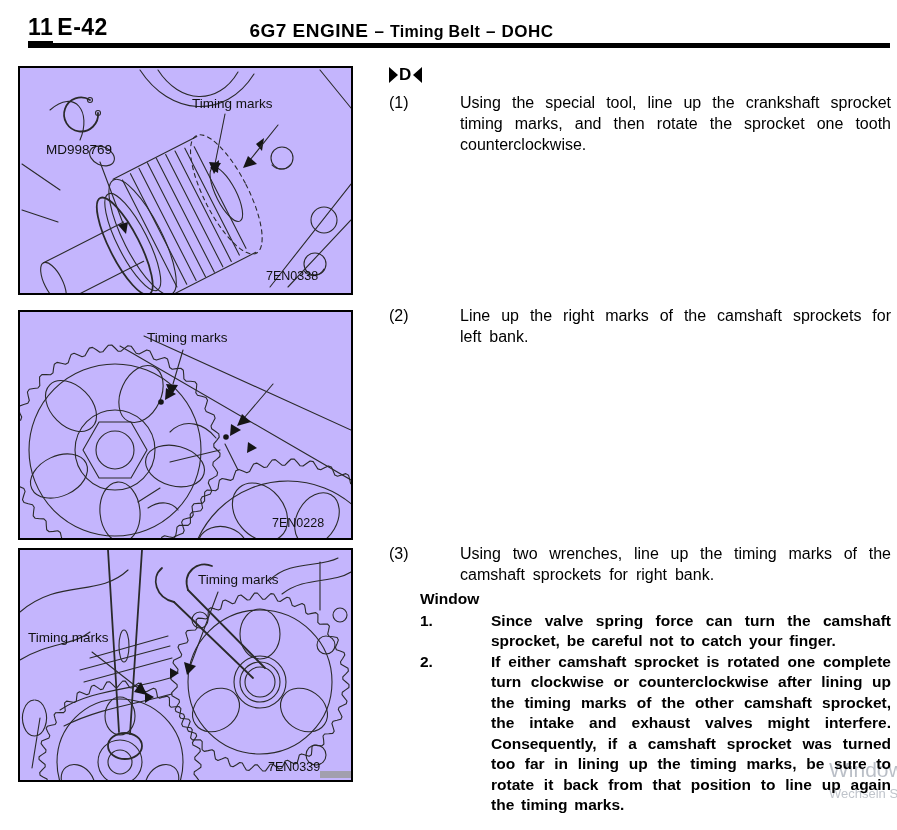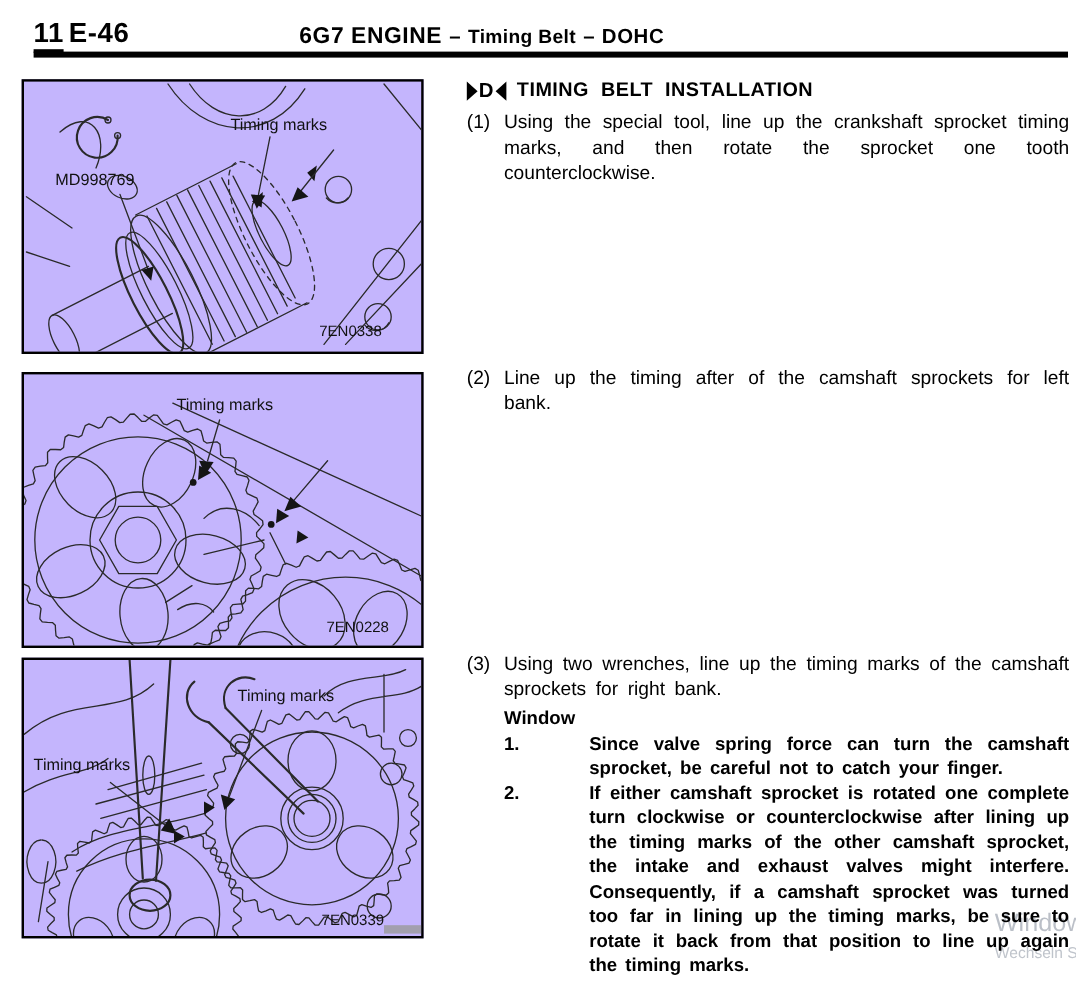--- a/index.html
+++ b/index.html
@@ -39,21 +39,21 @@
   .sec-head{position:absolute;left:0;top:0;display:flex;align-items:center;
             font-weight:700;font-size:16.5px;letter-spacing:.4px;word-spacing:5px;white-space:nowrap;}
   .sec-icon{display:inline-flex;align-items:center;margin-right:9px;}
   .tri{width:0;height:0;border-top:8px solid transparent;border-bottom:8px solid transparent;}
   .tri-r{border-left:9px solid #000;}
   .tri-l{border-right:9px solid #000;}
   .sec-icon .d{font-size:17px;font-weight:800;line-height:1;margin:0 1px;}
 
   .step{position:absolute;left:0;width:502px;display:flex;font-size:16px;line-height:21px;}
   .step .n{flex:0 0 31px;}
-  .step .t{flex:1;text-align:justify;word-spacing:3.5px;}
+  .step .t{flex:1;text-align:justify;word-spacing:3.5px;margin-left:40px;}
   #step1{top:26px;}
   #step2{top:239px;}
   #step3{top:477px;}
 
   .caution{position:absolute;left:31px;top:523px;width:471px;font-weight:700;
            font-size:15.5px;line-height:20.5px;}
   .caution-title{margin:0 0 1px 0;}
   .citem{display:flex;}
   .citem .n{flex:0 0 26px;}
   .citem .t{flex:1;text-align:justify;word-spacing:2.5px;margin-left:45px;}
@@ -62,21 +62,21 @@
   .watermark{position:absolute;left:829px;top:758px;z-index:0;color:#aab0ba;}
   .wm1{font-size:21px;font-weight:400;white-space:nowrap;opacity:.8;}
   .wm2{font-size:13px;margin-top:4px;white-space:nowrap;color:#b9bec6;opacity:.9;}
 </style>
 </head>
 <body>
 
 <div class="page">
 
   <div class="page-code">
-    <span class="grp">11</span><span class="rest">E-46</span>
+    <span class="grp">11</span><span class="rest">E-42</span>
   </div>
   <div class="doc-title">
     <span class="t-eng">6G7 ENGINE</span><span class="t-sep">–</span><span class="t-belt">Timing Belt</span><span class="t-sep">–</span><span class="t-type">DOHC</span>
   </div>
   <div class="head-rule"></div>
 
   <div class="figure" id="fig1">
     <svg viewBox="0 0 331 225">
 
       <path class="ln" d="M30,42 C55,20 72,44 60,72 M2,96 L40,122 M2,142 L38,154"></path>
@@ -222,31 +222,30 @@
     </svg>
   </div>
 
   <div class="content">
     <div class="sec-head">
       <span class="sec-icon">
         <span class="tri tri-r"></span>
         <span class="d">D</span>
         <span class="tri tri-l"></span>
       </span>
-      <span>TIMING BELT INSTALLATION</span>
     </div>
 
     <div class="step" id="step1">
       <span class="n">(1)</span>
       <span class="t">Using the special tool, line up the crankshaft sprocket timing marks, and then rotate the sprocket one tooth counterclockwise.</span>
     </div>
 
     <div class="step" id="step2">
       <span class="n">(2)</span>
-      <span class="t">Line up the timing after of the camshaft sprockets for left bank.</span>
+      <span class="t">Line up the right marks of the camshaft sprockets for left bank.</span>
     </div>
 
     <div class="step" id="step3">
       <span class="n">(3)</span>
       <span class="t">Using two wrenches, line up the timing marks of the camshaft sprockets for right bank.</span>
     </div>
 
     <div class="caution">
       <div class="caution-title">Window</div>
       <div class="citem">

